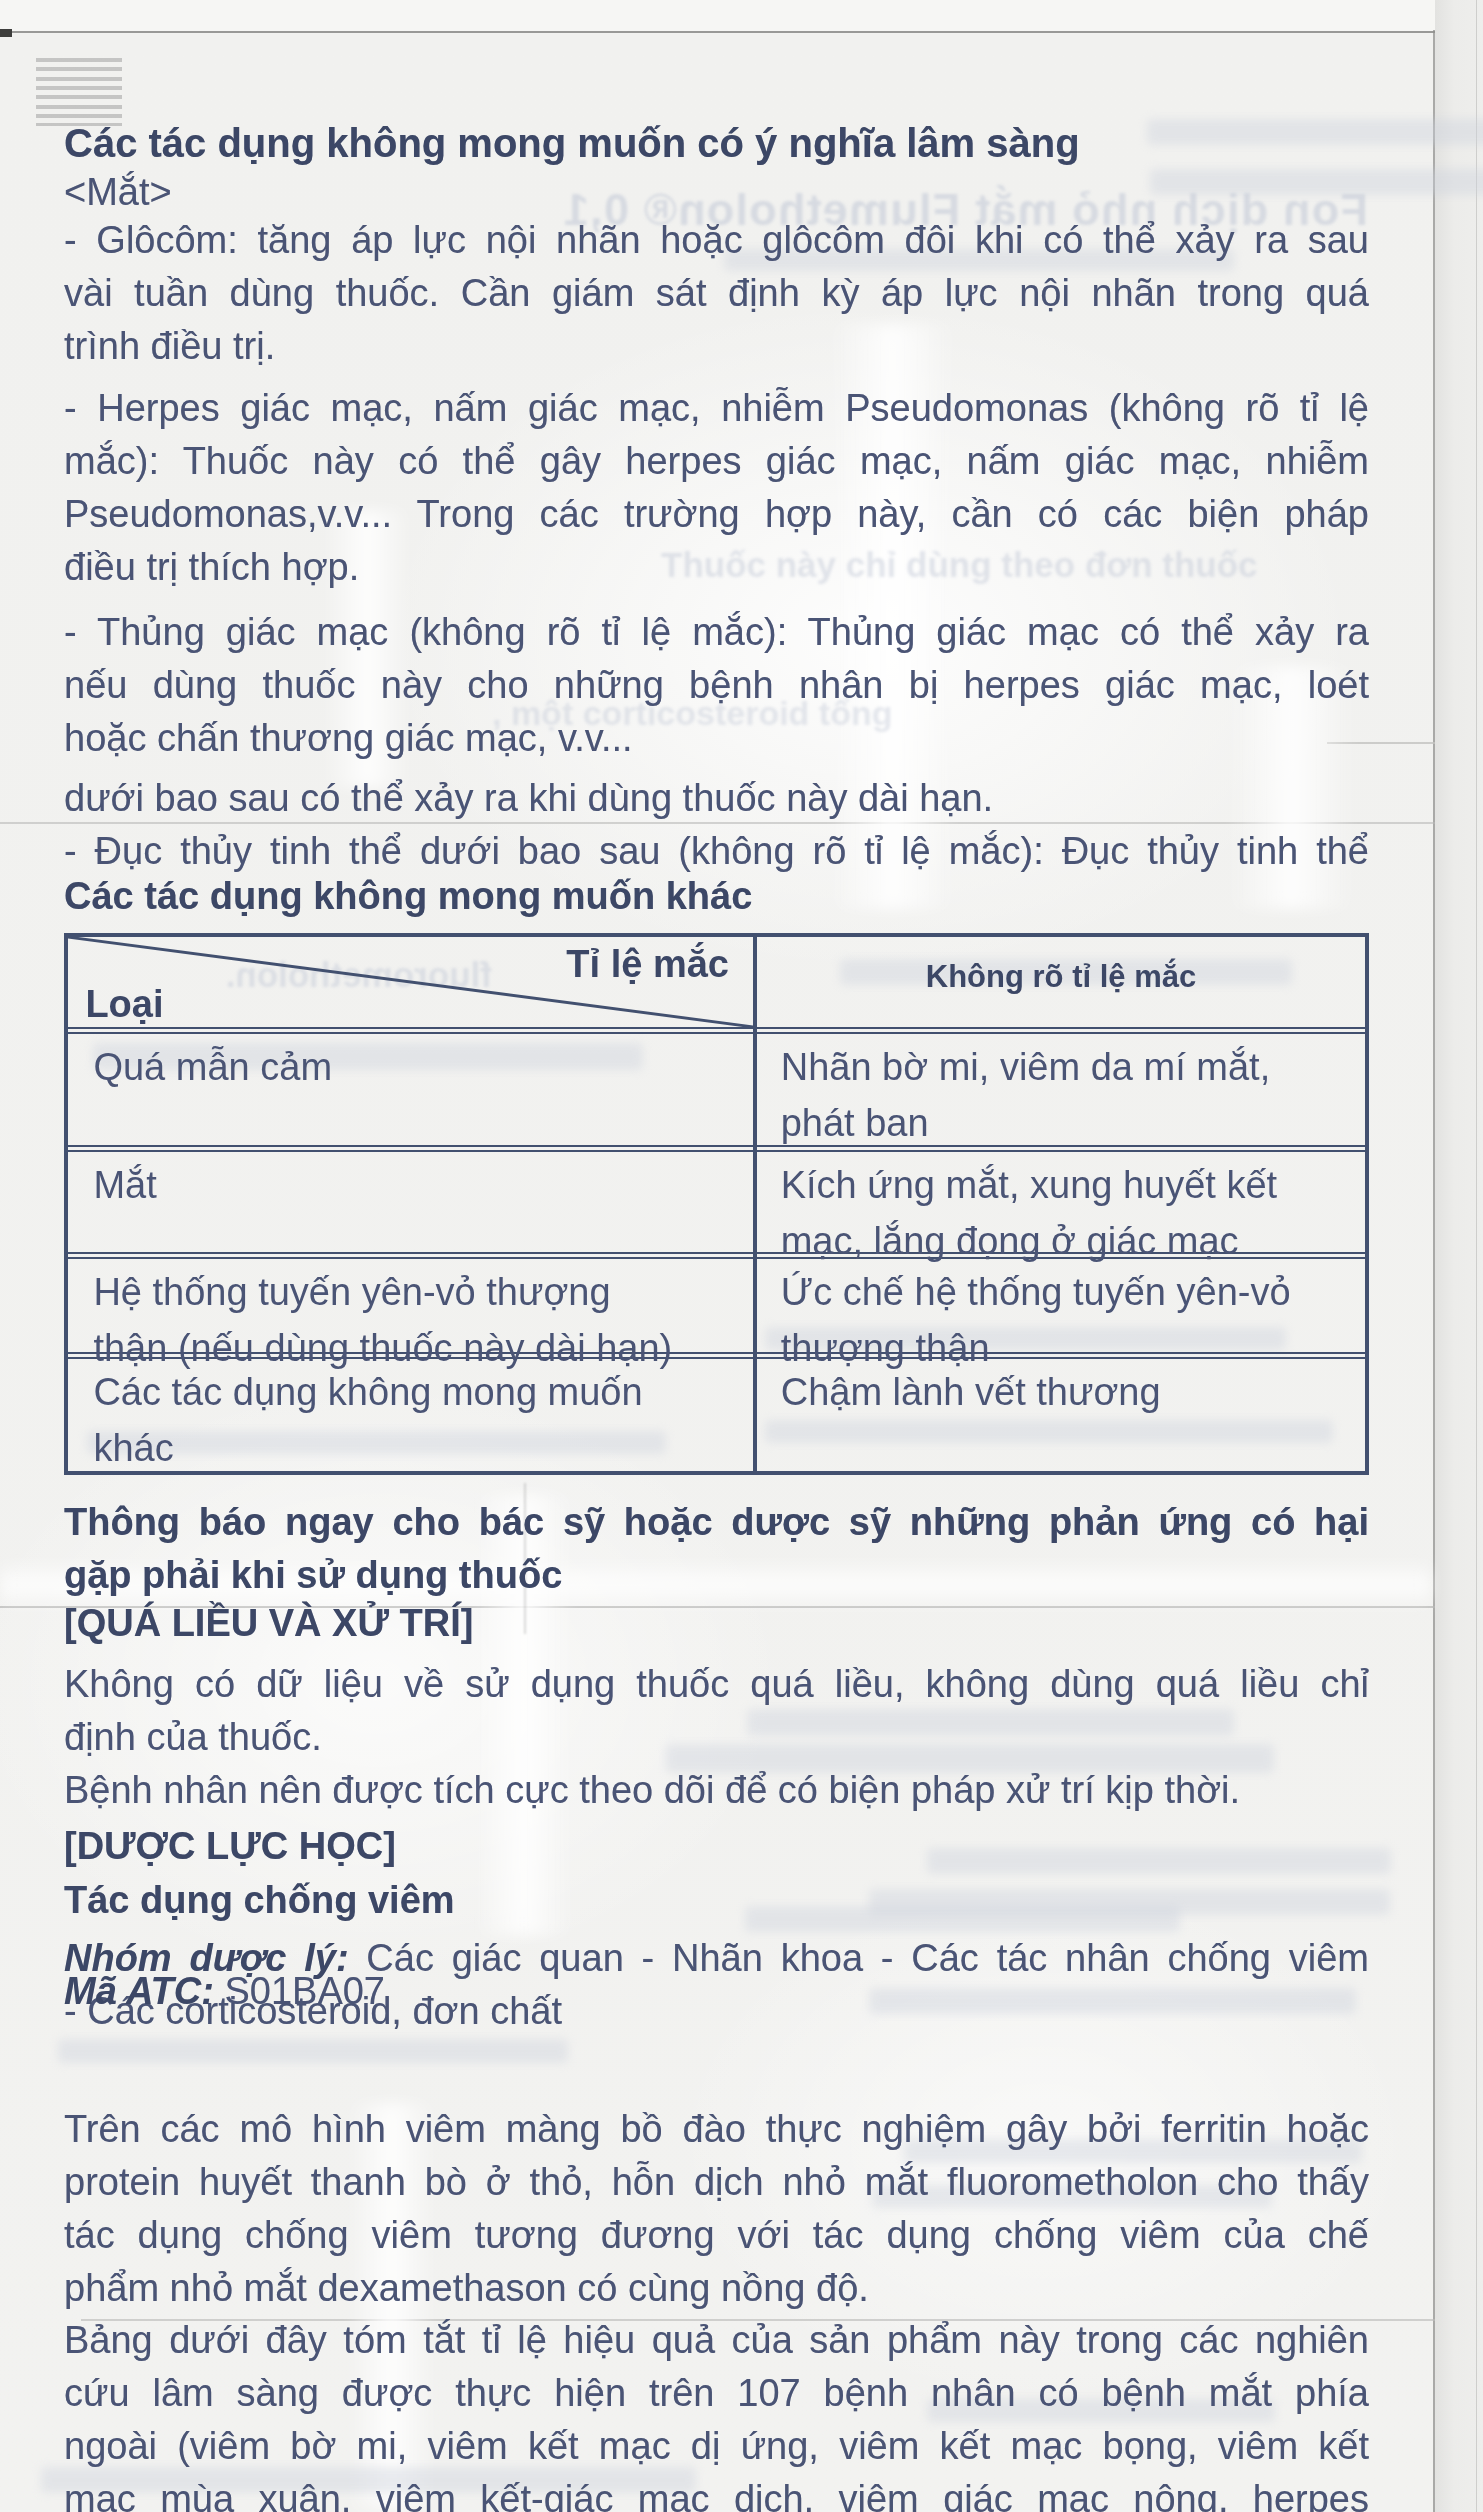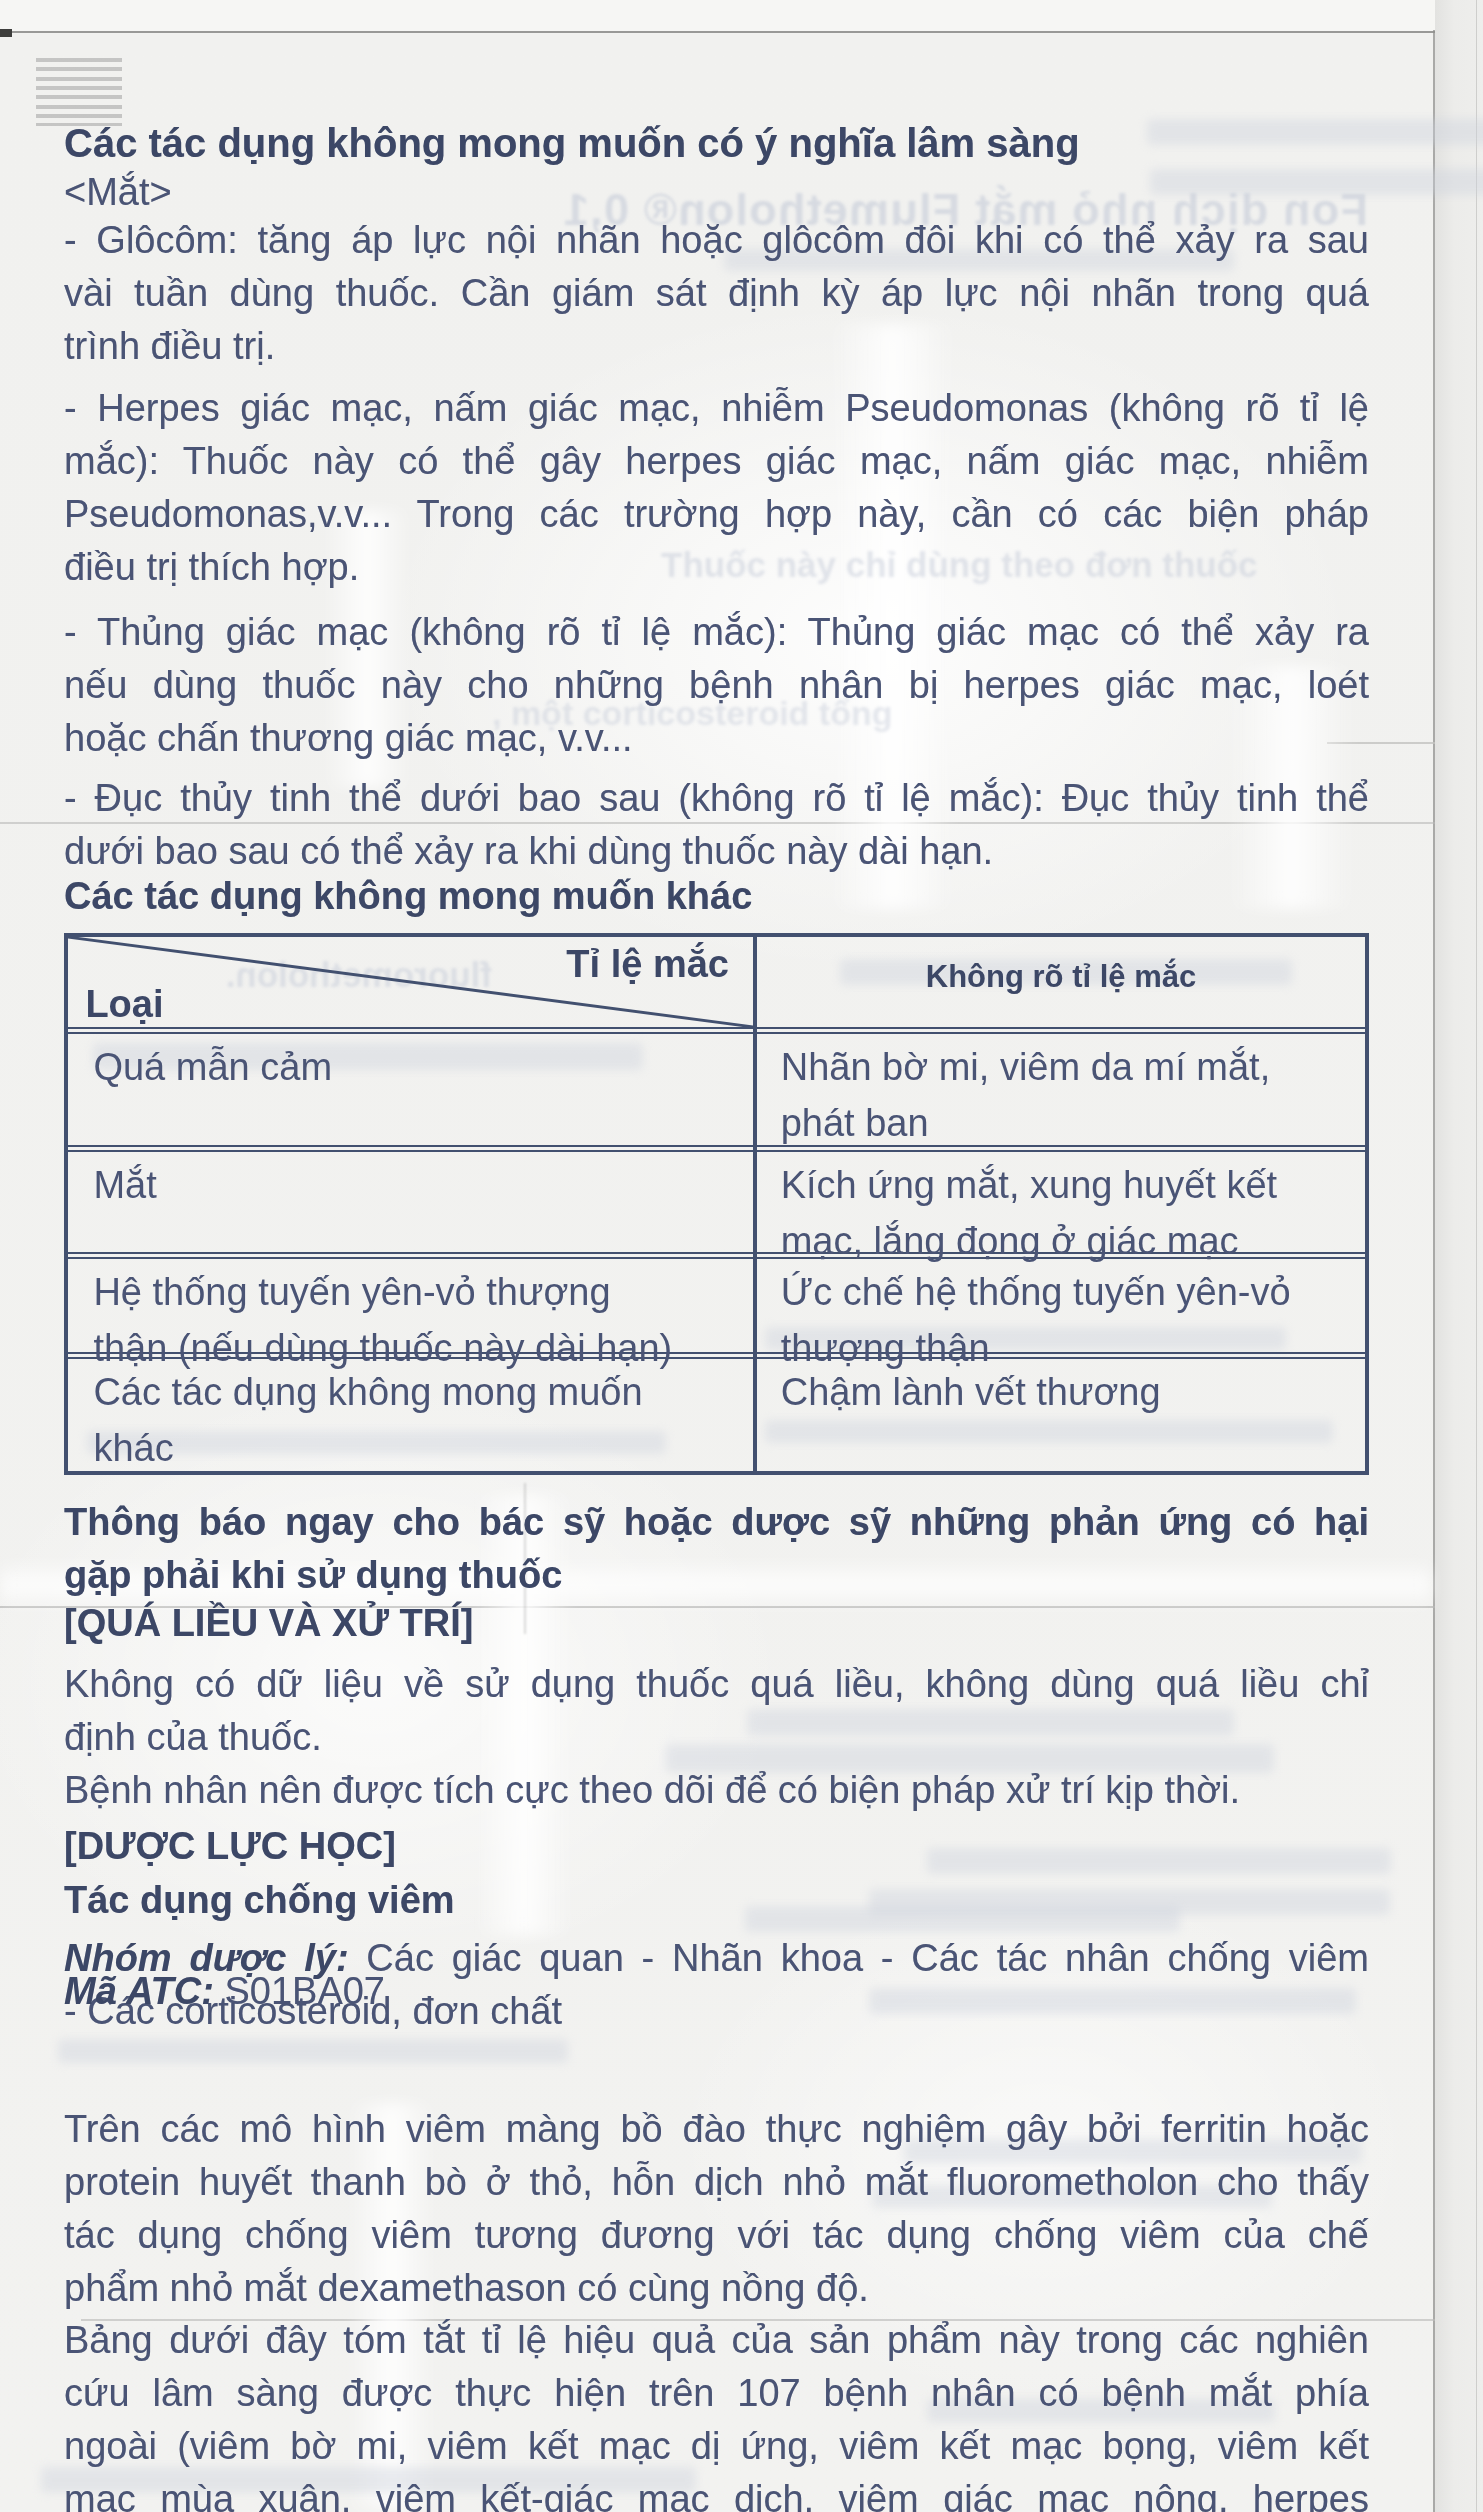--- a/index.html
+++ b/index.html
@@ -141,22 +141,22 @@
       <div class="line last">điều trị thích hợp.</div>
     </div>
 
   <div class="txt" style="top:606px;">
       <div class="line">- Thủng giác mạc (không rõ tỉ lệ mắc): Thủng giác mạc có thể xảy ra</div>
       <div class="line">nếu dùng thuốc này cho những bệnh nhân bị herpes giác mạc, loét</div>
       <div class="line last">hoặc chấn thương giác mạc, v.v...</div>
     </div>
 
   <div class="txt" style="top:772px;">
+      <div class="line last">dưới bao sau có thể xảy ra khi dùng thuốc này dài hạn.</div>
       <div class="line">- Đục thủy tinh thể dưới bao sau (không rõ tỉ lệ mắc): Đục thủy tinh thể</div>
-      <div class="line last">dưới bao sau có thể xảy ra khi dùng thuốc này dài hạn.</div>
     </div>
 
   <div class="txt b" style="top:870px;">Các tác dụng không mong muốn khác</div>
 
   <div class="tbl">
     <div class="hdr">
       <div class="corner">
         <svg width="685" height="90" viewBox="0 0 1183 155">
           <line x1="0" y1="0" x2="1183" y2="155" stroke="#42506f" stroke-width="5"></line>
         </svg>

